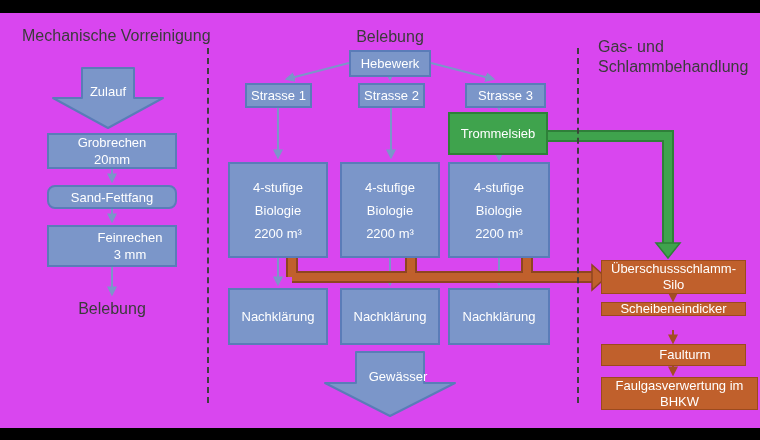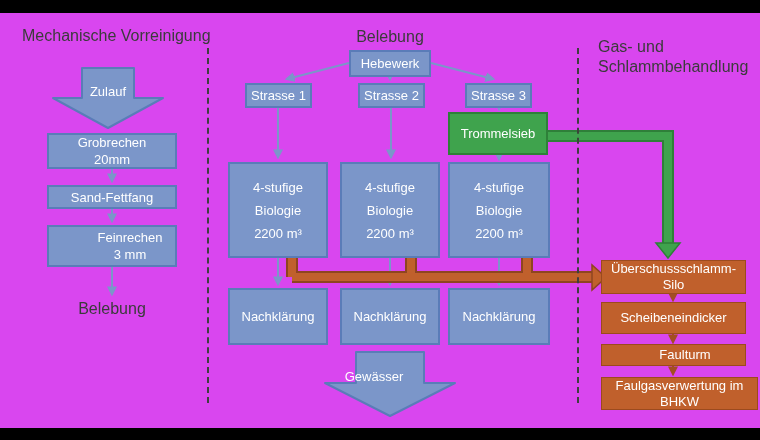--- a/index.html
+++ b/index.html
@@ -83,39 +83,39 @@
     <span style="display:block;">Gas- und</span>
     <span style="display:block;">Schlammbehandlung</span>
   </div>
 
   <div class="arrow-label" style="left:58px; top:84px; width:100px;">Zulauf</div>
 
   <div class="box blue" style="left:47px; top:133px; width:130px; height:36px;">
     <span>Grobrechen</span>
     <span>20mm</span>
   </div>
-  <div class="box blue" style="left:47px; top:185px; width:130px; height:24px;">
+  <div class="box blue" style="left:47px; top:185px; width:130px; height:24px;border-radius:8px;">
     <span>Sand-Fettfang</span>
   </div>
   <div class="box blue" style="left:47px; top:225px; width:130px; height:42px;padding-left:36px;">
     <span>Feinrechen</span>
     <span>3 mm</span>
   </div>
   <div class="flow-label" style="left:62px; top:300px; width:100px;">Belebung</div>
 
   <div class="box blue" style="left:349px; top:50px; width:82px; height:27px;">
     <span>Hebewerk</span>
   </div>
   <div class="box blue" style="left:245px; top:83px; width:67px; height:25px;">
     <span>Strasse 1</span>
   </div>
   <div class="box blue" style="left:358px; top:83px; width:67px; height:25px;">
     <span>Strasse 2</span>
   </div>
-  <div class="box blue" style="left:465px; top:83px; width:67px; height:25px;">
+  <div class="box blue" style="left:465px; top:83px; width:81px; height:25px;">
     <span>Strasse 3</span>
   </div>
   <div class="box green" style="left:448px; top:112px; width:100px; height:43px;">
     <span>Trommelsieb</span>
   </div>
 
   <div class="box blue bio" style="left:228px; top:162px; width:100px; height:96px;">
     <span>4-stufige</span>
     <span>Biologie</span>
     <span>2200 m³</span>
@@ -134,27 +134,27 @@
   <div class="box blue" style="left:228px; top:288px; width:100px; height:57px;">
     <span>Nachklärung</span>
   </div>
   <div class="box blue" style="left:340px; top:288px; width:100px; height:57px;">
     <span>Nachklärung</span>
   </div>
   <div class="box blue" style="left:448px; top:288px; width:102px; height:57px;">
     <span>Nachklärung</span>
   </div>
 
-  <div class="arrow-label" style="left:324px; top:369px; width:100px;">Gewässer</div>
+  <div class="arrow-label" style="left:348px; top:369px; width:100px;">Gewässer</div>
 
   <div class="box orange" style="left:601px; top:260px; width:145px; height:34px;">
     <span>Überschussschlamm-</span>
     <span>Silo</span>
   </div>
-  <div class="box orange" style="left:601px; top:302px; width:145px; height:32px;">
+  <div class="box orange" style="left:601px; top:302px; width:145px; height:14px;">
     <span>Scheibeneindicker</span>
   </div>
   <div class="box orange" style="left:601px; top:344px; width:145px; height:22px;padding-left:23px;">
     <span>Faulturm</span>
   </div>
   <div class="box orange" style="left:601px; top:377px; width:157px; height:33px;">
     <span>Faulgasverwertung im</span>
     <span>BHKW</span>
   </div>
 

